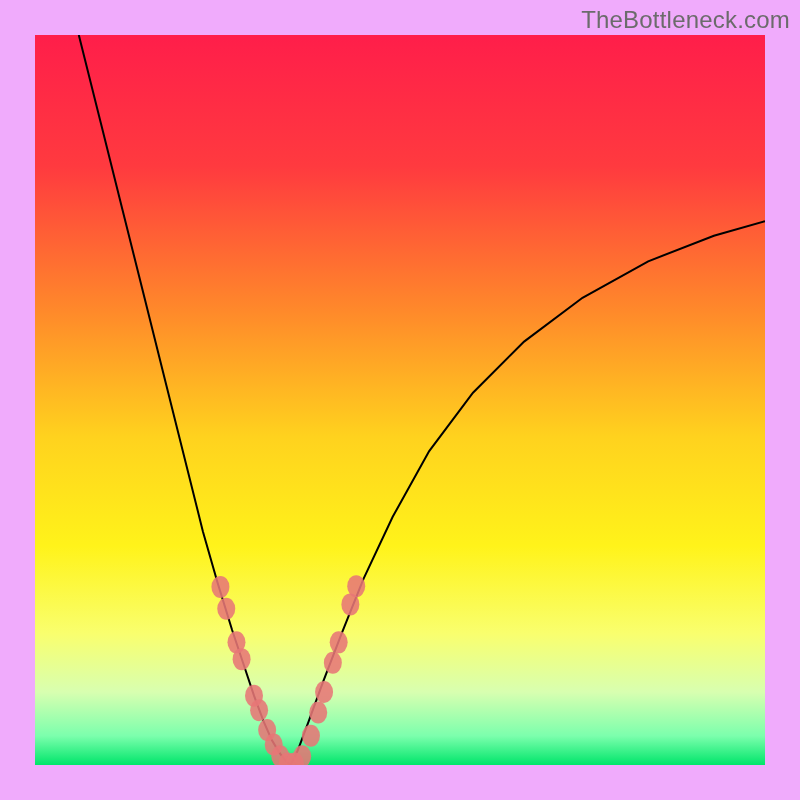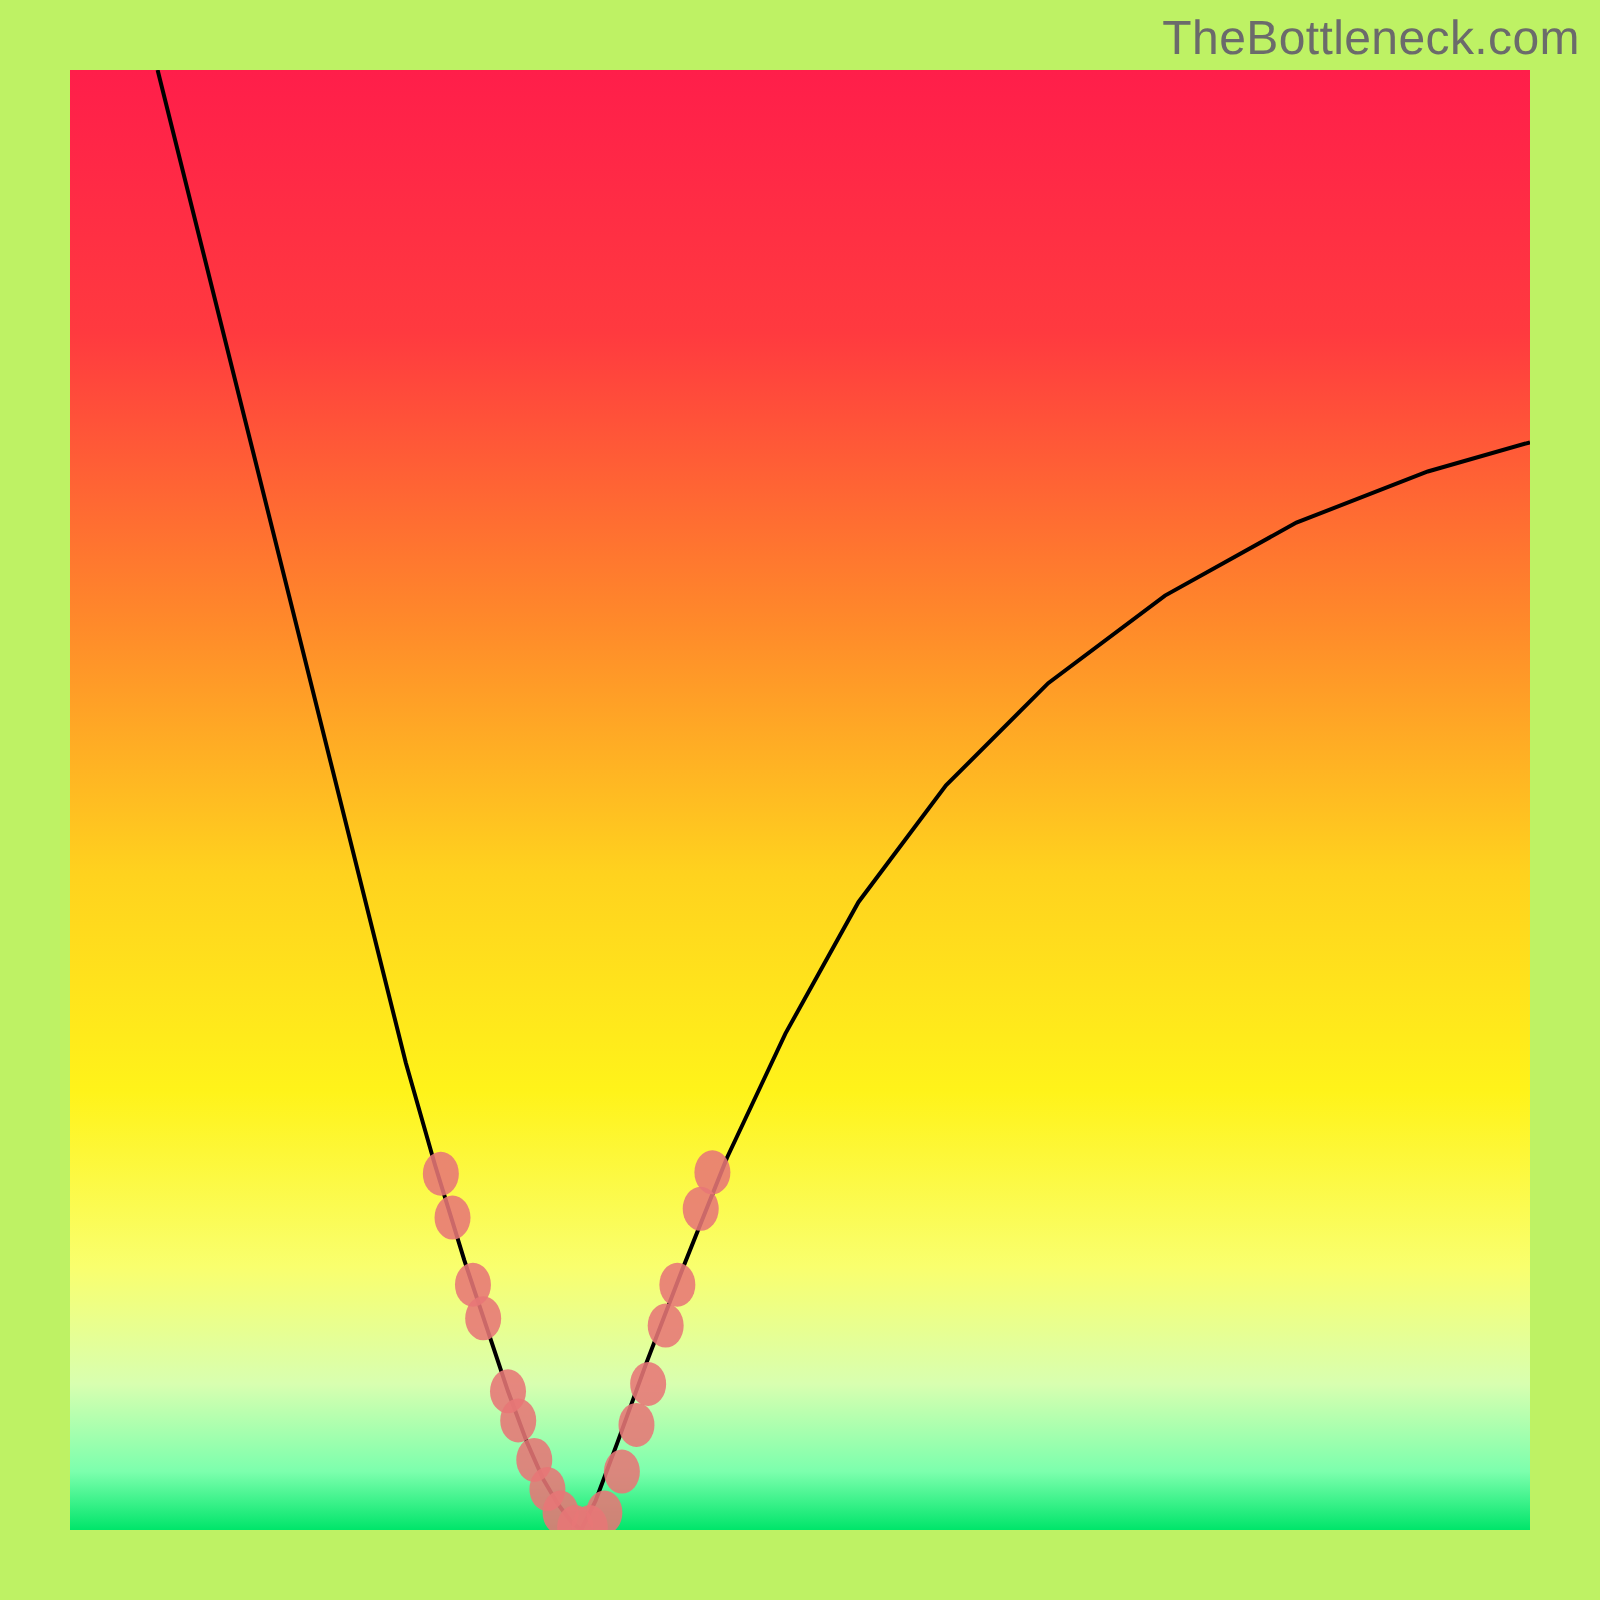--- a/index.html
+++ b/index.html
@@ -7,21 +7,21 @@
     padding: 0;
     width: 800px;
     height: 800px;
     overflow: hidden;
     background: #000;
     font-family: Arial, Helvetica, sans-serif;
   }
   .frame {
     position: absolute;
     inset: 0;
-    background: #bef264;
+    background: #f0abfc;
   }
   .plot {
     position: absolute;
     left: 35px;
     top: 35px;
     width: 730px;
     height: 730px;
     overflow: hidden;
   }
   .gradient {

